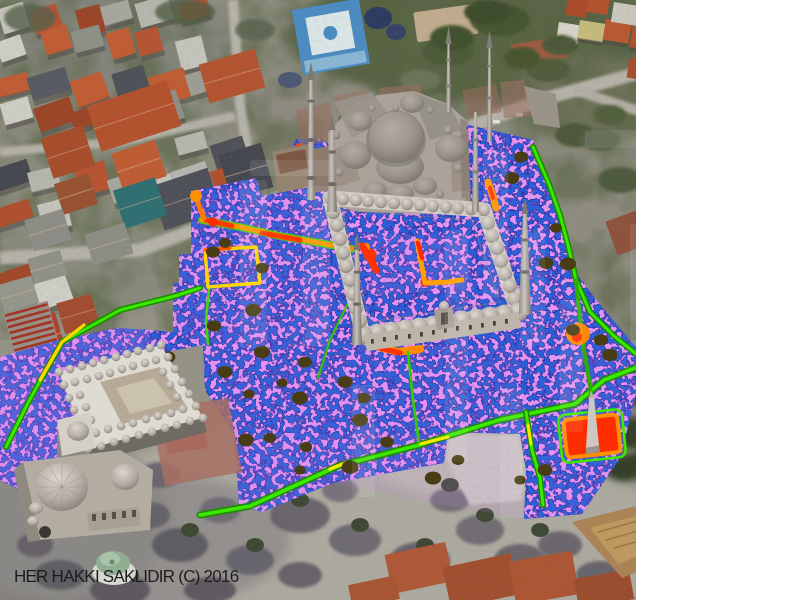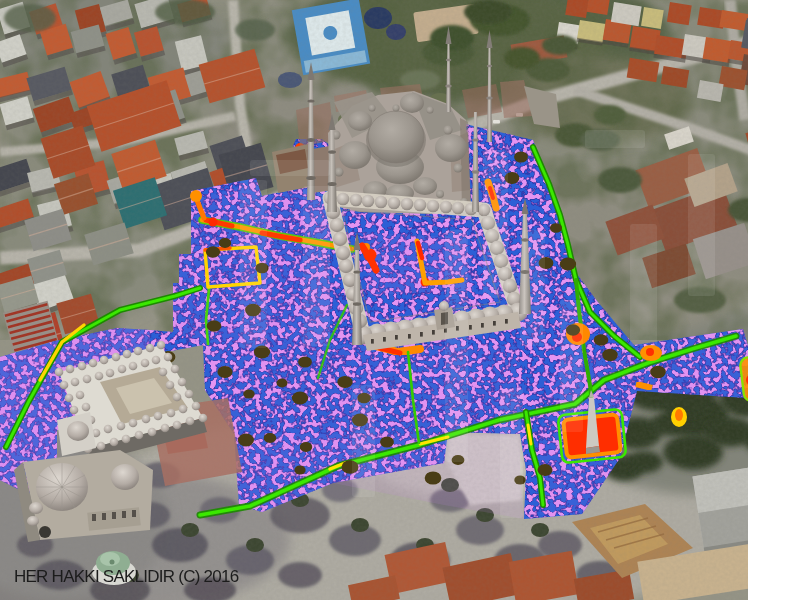--- a/index.html
+++ b/index.html
@@ -1,12 +1,12 @@
 <!DOCTYPE html>
-<html><head><meta charset="utf-8"><style>html,body{margin:0;padding:0;}body{font-family:"Liberation Sans",sans-serif;}#scene{position:relative;width:748px;height:600px;overflow:hidden;}</style></head><body>
+<html><head><meta charset="utf-8"><style>html,body{margin:0;padding:0;}body{font-family:"Liberation Sans",sans-serif;}#scene{position:relative;width:636px;height:600px;overflow:hidden;}</style></head><body>
 <div id="scene"><svg width="800" height="600" viewBox="0 0 800 600">
       <defs>
         <filter id="mot" x="-2%" y="-2%" width="104%" height="104%" color-interpolation-filters="sRGB">
           <feTurbulence type="fractalNoise" baseFrequency="0.18 0.18" numOctaves="2" seed="7" result="t"></feTurbulence>
           <feColorMatrix in="t" type="matrix" values="0 0 0 0 0.16 0 0 0 0 0.10 0 0 0 0 0.55 9 0 0 0 -3.95" result="dark"></feColorMatrix>
           <feColorMatrix in="t" type="matrix" values="0 0 0 0 0.89 0 0 0 0 0.58 0 0 0 0 0.945 9 0 0 0 -4.45" result="pink"></feColorMatrix>
           <feMerge result="m">
             <feMergeNode in="dark"></feMergeNode>
             <feMergeNode in="pink"></feMergeNode>
           </feMerge>

